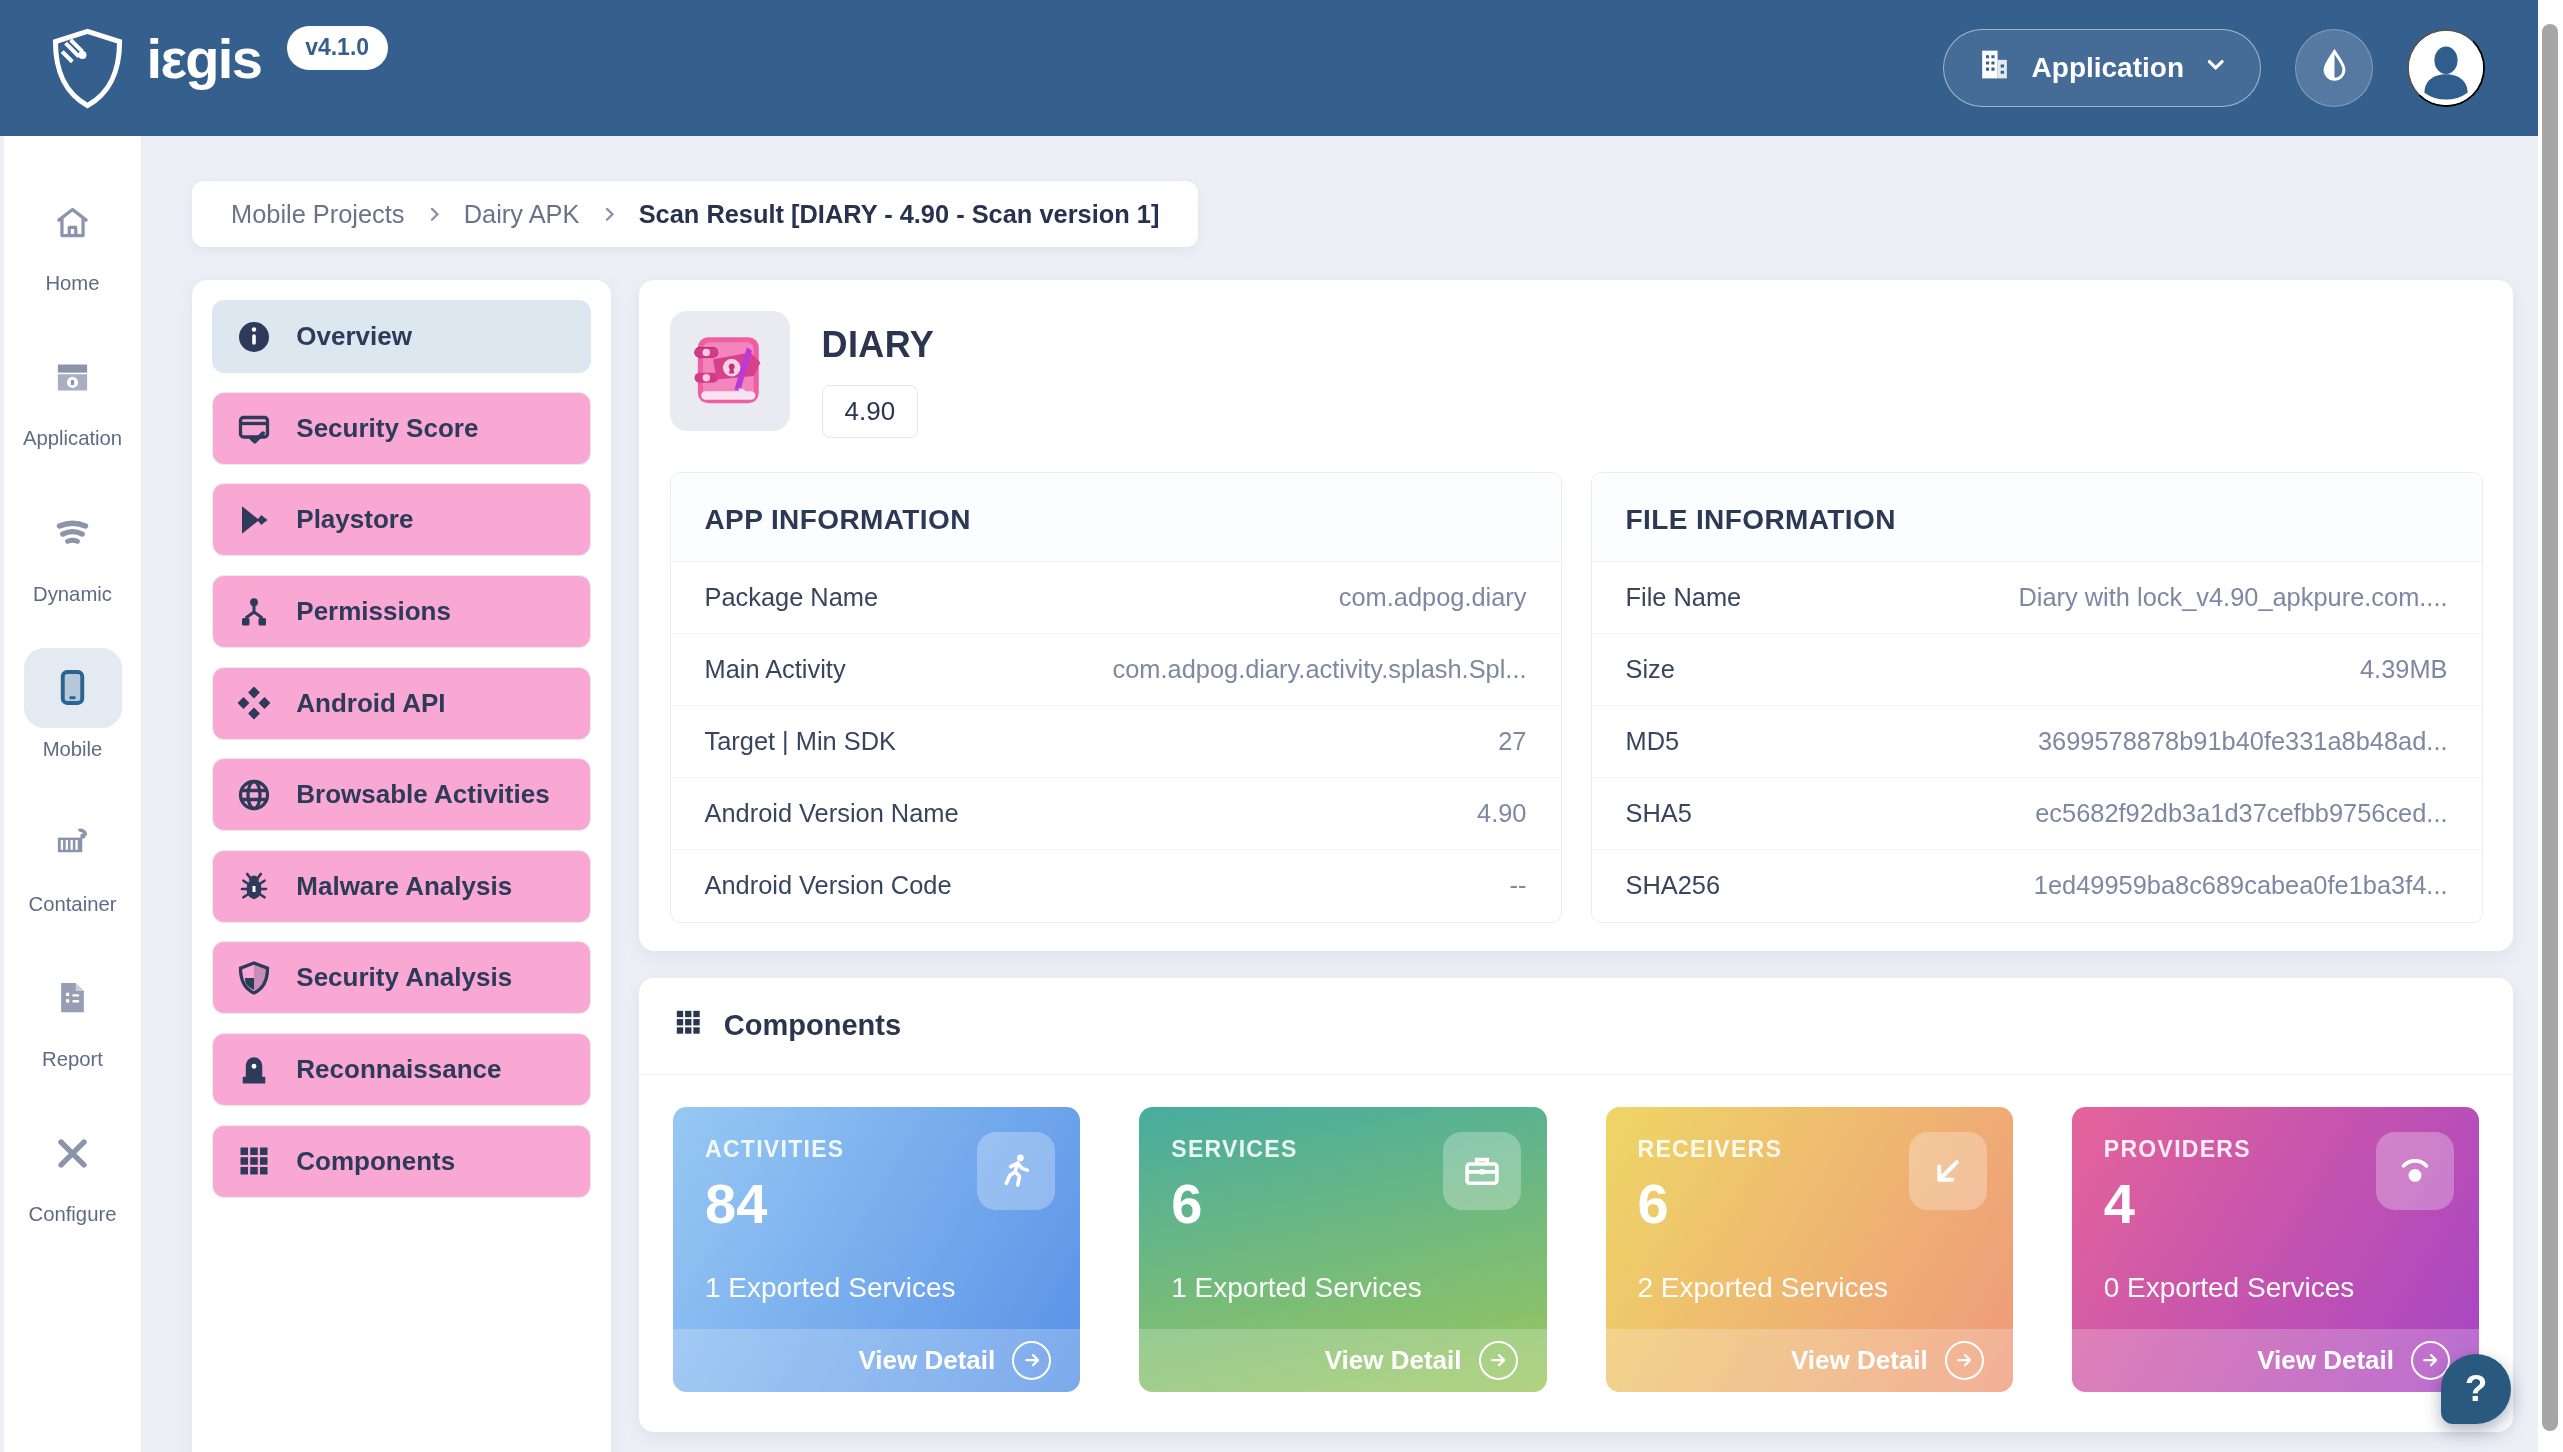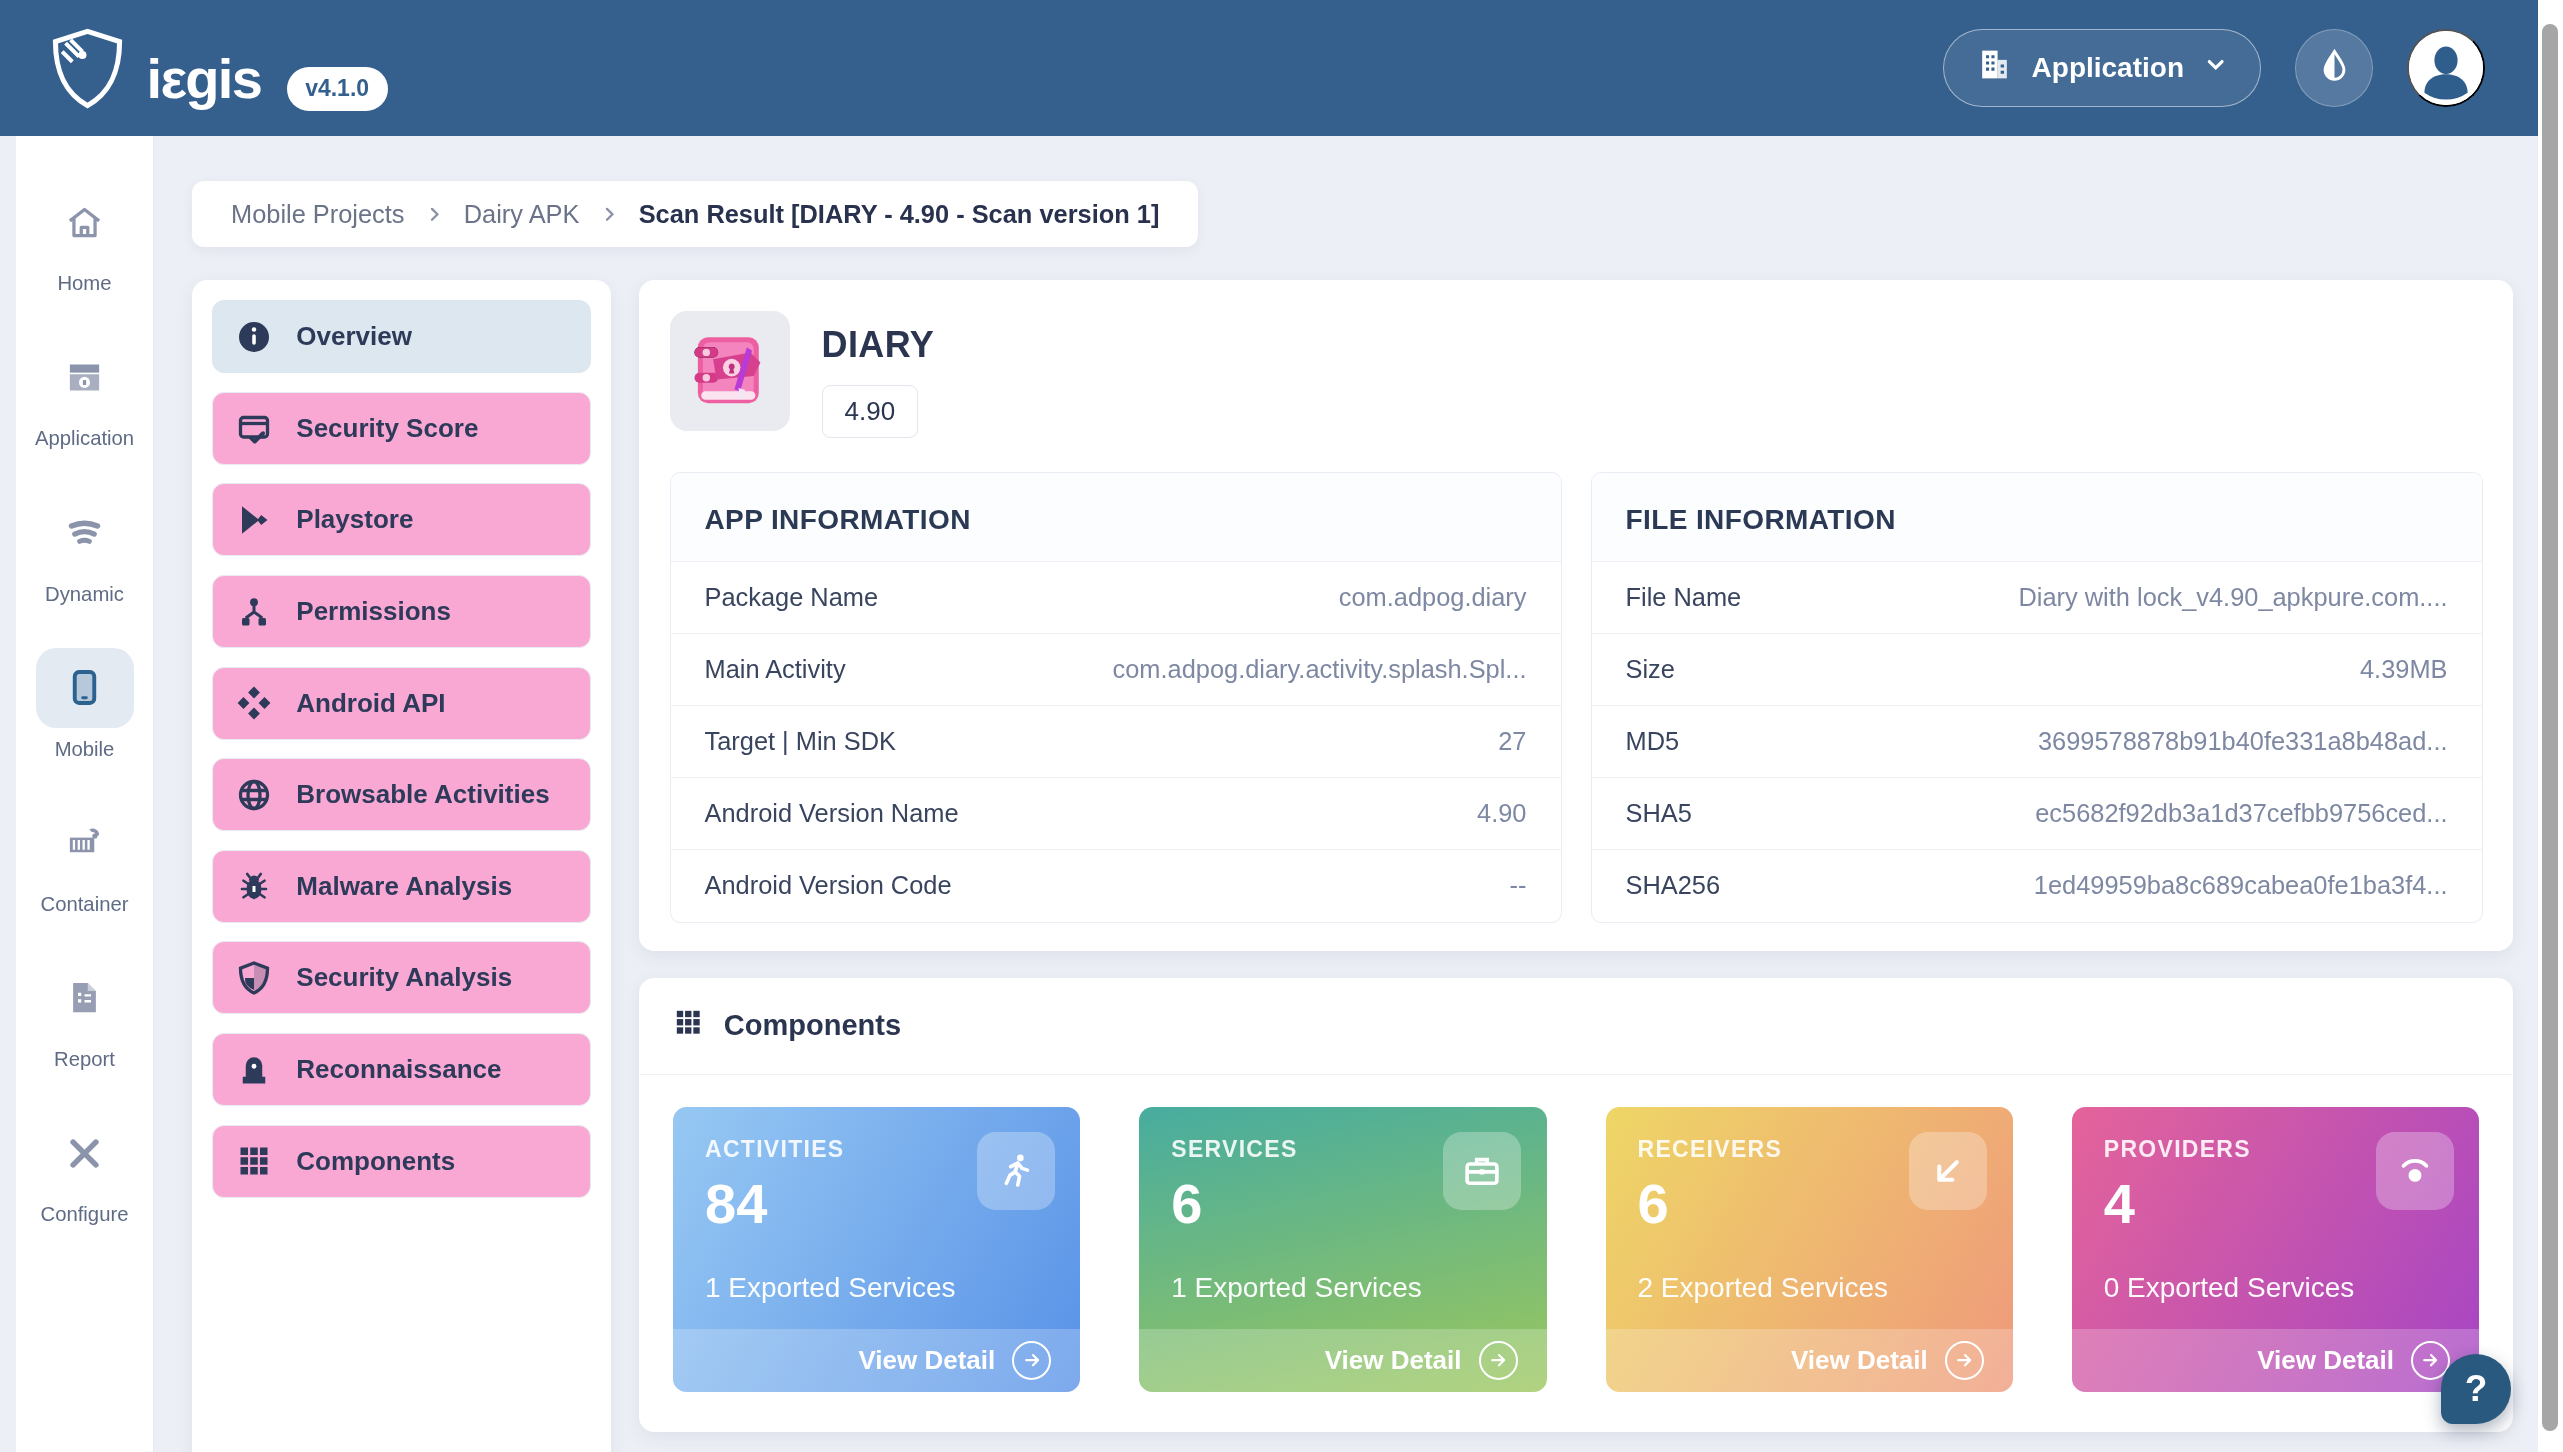--- a/index.html
+++ b/index.html
@@ -10,21 +10,21 @@
     overflow:hidden;
     position:relative;
     color:#2e3a59;
   }
   
   .topbar {
     position:absolute; top:0; left:0; width:2563px; height:136px;
     background:#35608e; display:flex; align-items:center;
     padding:0 78px 0 47px; z-index:5;
   }
-  .brand { display:flex; align-items:flex-end; gap:18.6px; }
+  .brand { display:flex; align-items:flex-start; gap:18.6px; }
   .brand svg { display:block; }
   .brand-name { color:#fff; font-size:56px; font-weight:700; letter-spacing:-1.7px; }
   .version-pill {
     background:#fff; color:#35608e; font-size:23px; font-weight:700;
     border-radius:22px; padding:8.5px 18.6px; margin-left:6.8px;
   }
   .topbar-right { margin-left:auto; display:flex; align-items:center; gap:34px; }
   .app-switch {
     display:flex; align-items:center; gap:18.6px; height:78px;
     border:1.7px solid rgba(255,255,255,0.5); border-radius:39px;
@@ -35,21 +35,21 @@
     width:78px; height:78px; border-radius:50%;
     background:rgba(255,255,255,0.16); border:1.7px solid rgba(255,255,255,0.28);
     display:flex; align-items:center; justify-content:center; cursor:pointer;
   }
   .avatar-btn {
     width:78px; height:78px; border-radius:50%; background:#fff;
     display:flex; align-items:center; justify-content:center; cursor:pointer;
   }
   
   .rail {
-    position:absolute; top:136px; left:16px; bottom:0; width:138px;
+    position:absolute; top:136px; left:4px; bottom:0; width:138px;
     background:#fff; border-right:1.7px solid #e7e9f0;
     display:flex; flex-direction:column; align-items:center;
     padding-top:46px; gap:42px; z-index:4;
   }
   .rail-item { display:flex; flex-direction:column; align-items:center; gap:10.2px; cursor:pointer; }
   .rail-ico {
     width:98px; height:80px; display:flex; align-items:center; justify-content:center;
     border-radius:20.3px; color:#8c94ac;
   }
   .rail-item.active .rail-ico { background:#e3eaf2; color:#2c628f; }

